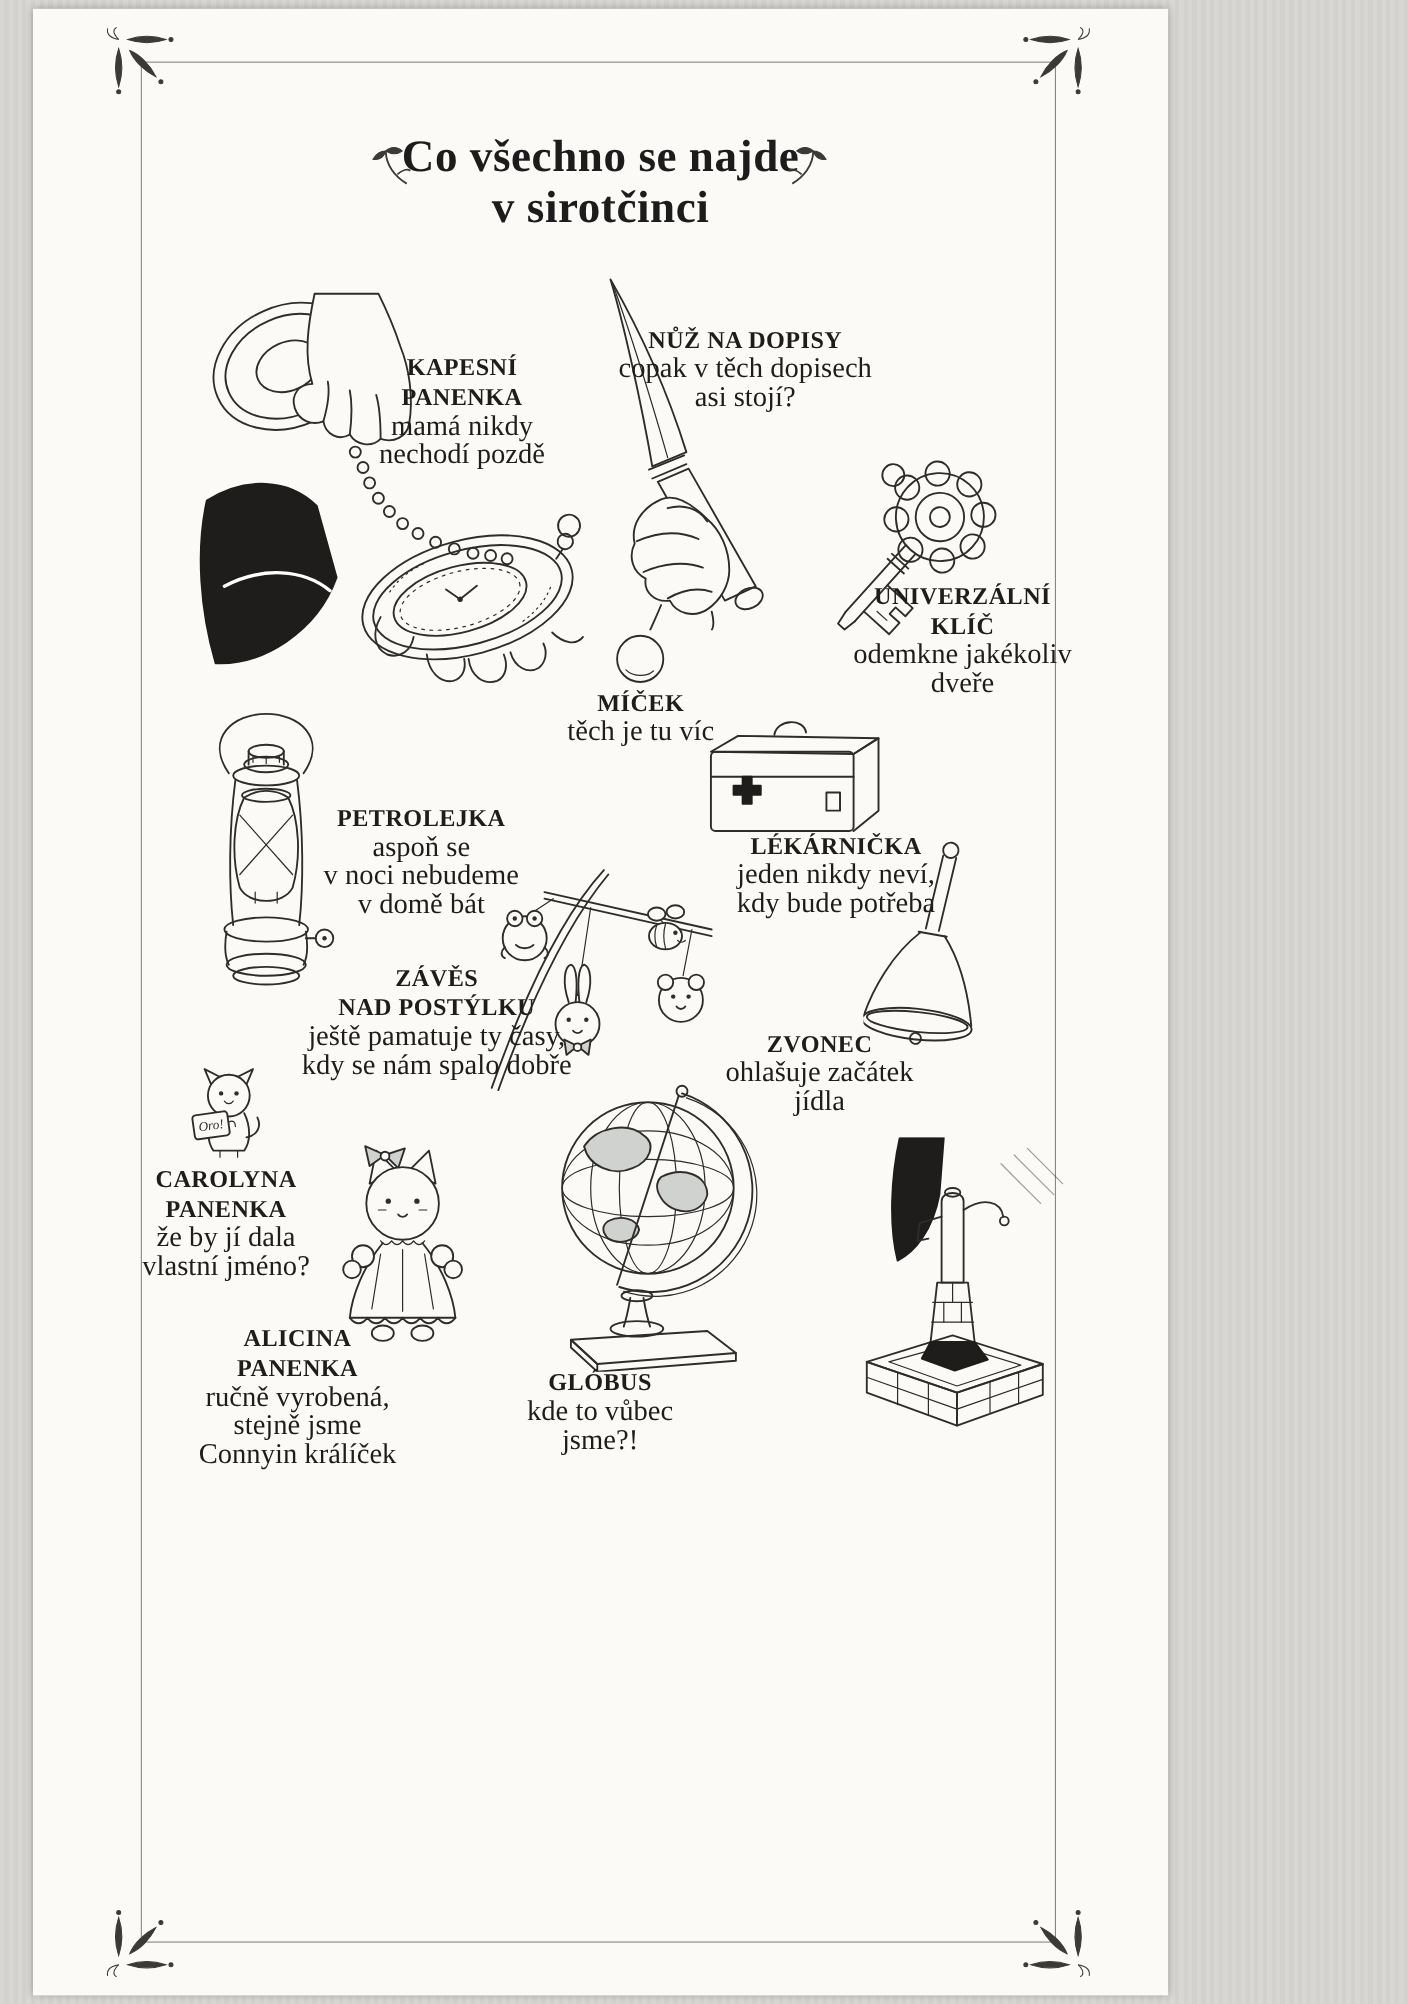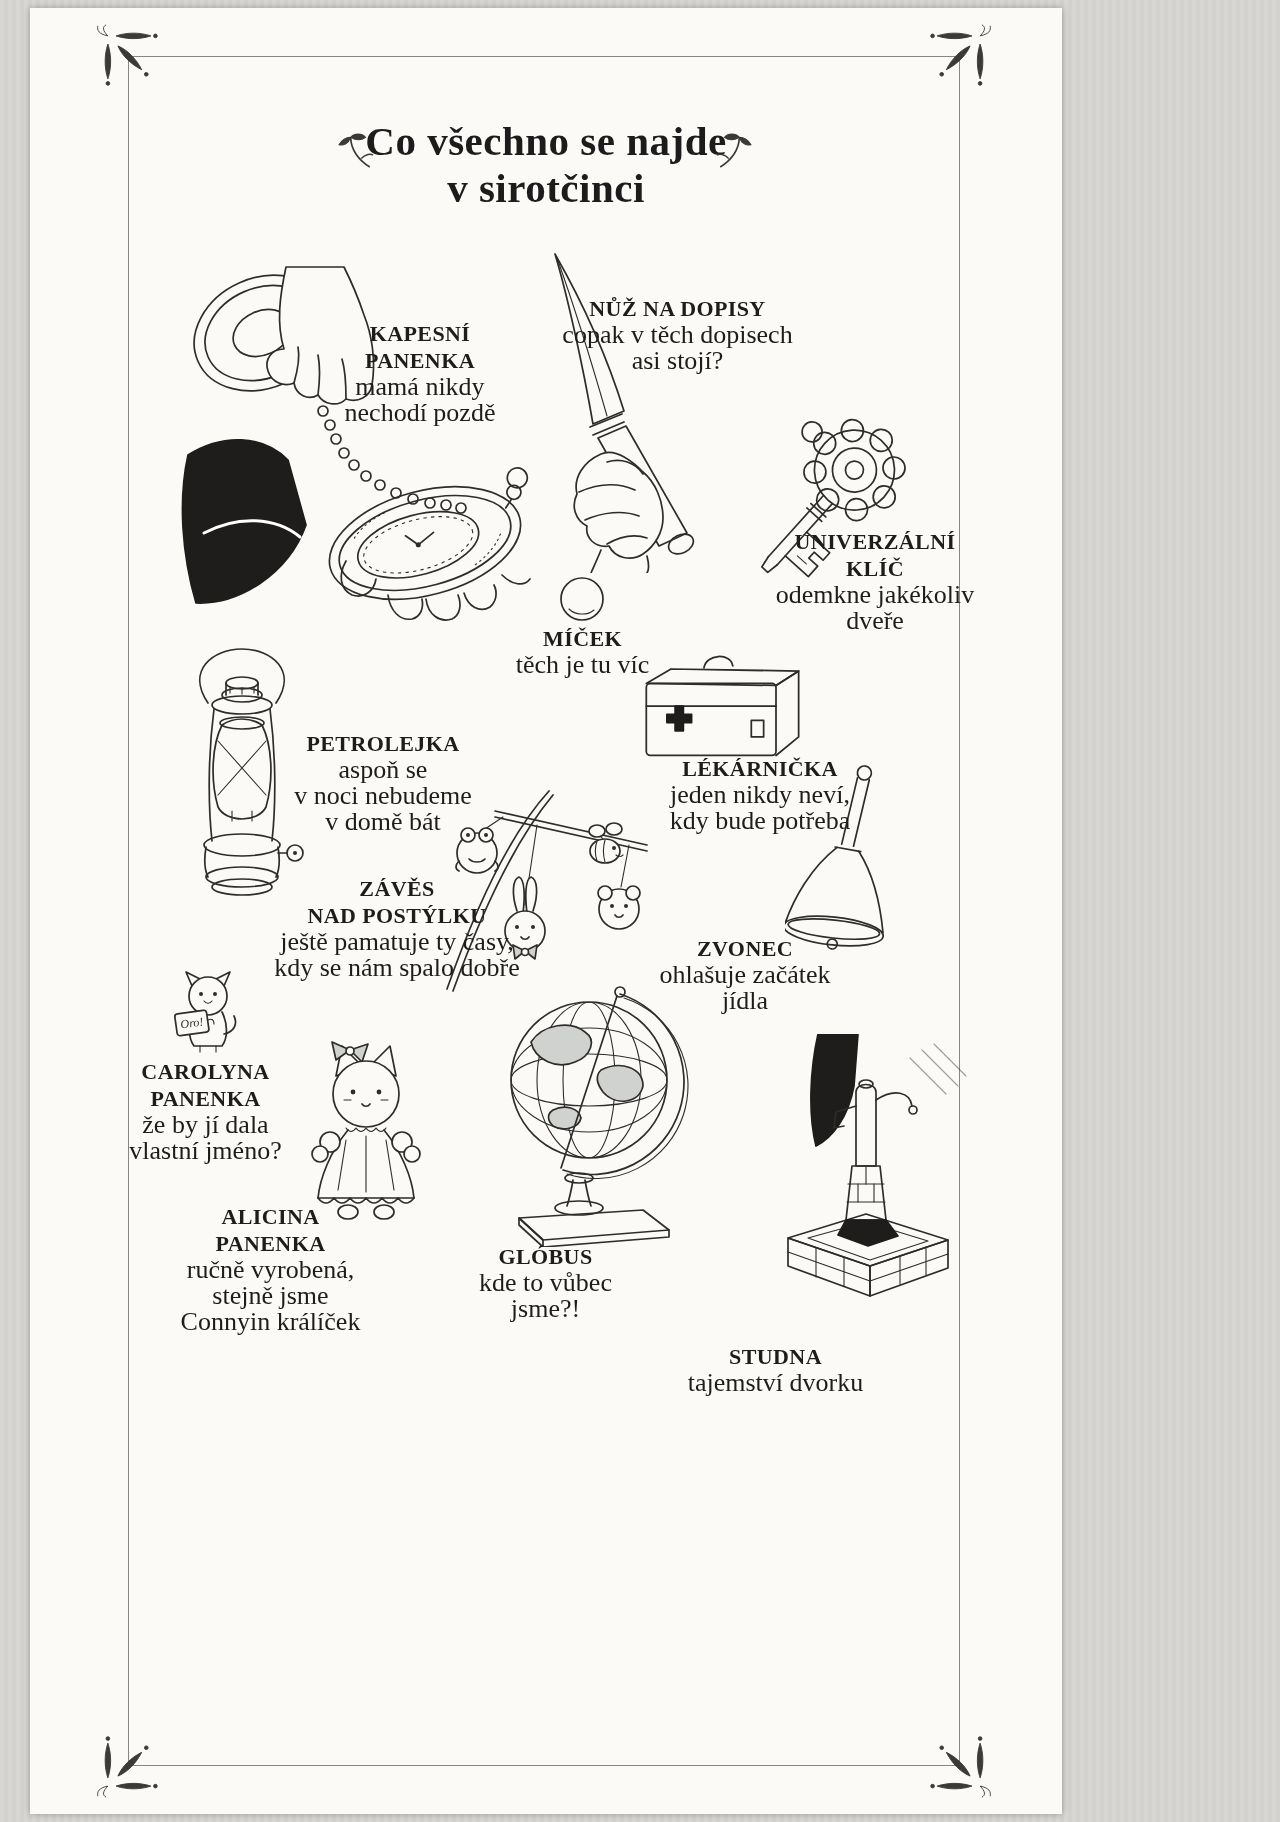--- a/index.html
+++ b/index.html
@@ -461,18 +461,14 @@
     <div class="cap-desc">ručně vyrobená,</div>
     <div class="cap-desc">stejně jsme</div>
     <div class="cap-desc">Connyin králíček</div>
   </div>
 
   <div class="caption" style="left:443px;top:1243px;width:205px">
     <div class="cap-name">GLÓBUS</div>
     <div class="cap-desc">kde to vůbec jsme?!</div>
   </div>
 
-  <div class="caption" style="left:663px;top:1343px;width:225px">
-    <div class="cap-name">STUDNA</div>
-    <div class="cap-desc">tajemství dvorku</div>
-  </div>
 
 </div>
 
 </body></html>

